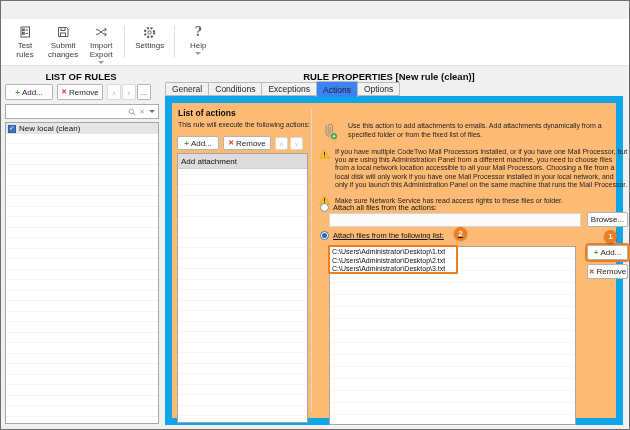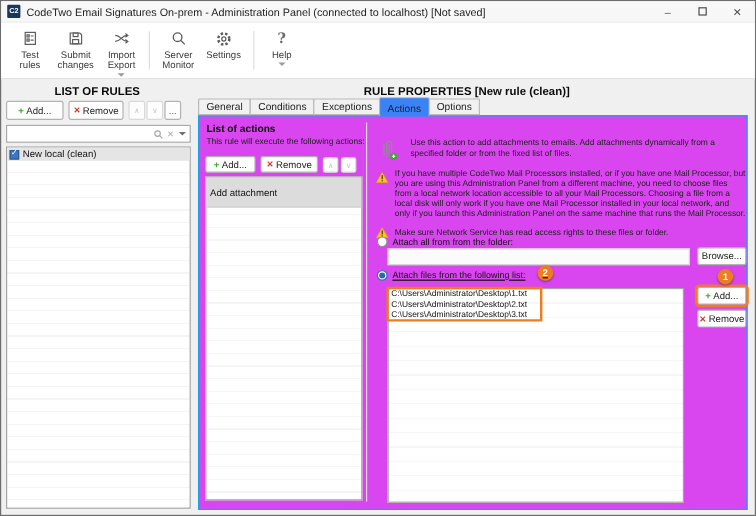--- a/index.html
+++ b/index.html
@@ -50,32 +50,32 @@
     background-image:repeating-linear-gradient(to bottom, #ffffff 0px, #ffffff 9.5px, #f4f4f4 9.5px, #f4f4f4 10.5px); }
   .rule-item { height:11px; display:flex; align-items:center; gap:3px; padding-left:2px; font-size:8px; color:#111; }
   .rule-item.selected { background:#e5e5e5; }
   .checkbox { width:8px; height:8px; background:#3b76c3; border:1px solid #2d5d9b; color:#fff; font-size:6.5px; line-height:6.5px; display:flex; align-items:center; justify-content:center; flex:0 0 auto; }
 
   
   .tabstrip { position:absolute; left:164px; top:80px; height:15px; display:flex; align-items:flex-end; z-index:3; }
   .tab { height:14px; padding:0 6px; font-size:8.5px; color:#1e1e1e; background:#f1f1f1; border:1px solid #bababa; display:flex; align-items:center; border-radius:1px 1px 0 0; margin-right:-1px;margin-top:29px; }
   .tab.active { background:#3b82f6; height:16px; margin-bottom:-1px; z-index:5; position:relative; border-bottom:none; }
 
-  .tabpane { position:absolute; left:164px; top:95px; width:458px; height:329px; background:#d946ef; border:1px solid #0ea5e9; }
+  .tabpane { position:absolute; left:164px; top:95px; width:458px; height:329px; background:#fdba74; border:7px solid #0ea5e9; }
 
   
   .al-title { position:absolute; left:6px; top:5px; font-size:8.5px; font-weight:bold; color:#0a0a0a; }
   .al-desc { position:absolute; left:6px; top:18px; font-size:7px; color:#222; }
   .al-add { position:absolute; left:5px; top:33px; width:42px; height:14px; }
   .al-remove { position:absolute; left:51px; top:33px; width:48px; height:14px; }
   .al-up { position:absolute; left:103px; top:34px; width:13px; height:13px; }
   .al-down { position:absolute; left:118px; top:34px; width:13px; height:13px; }
   .actions-list { position:absolute; left:5px; top:50px; width:131px; height:270px; background:#fff; border:1px solid #a5a5a5;
     background-image:repeating-linear-gradient(to bottom, #ffffff 0px, #ffffff 9.5px, #f5f5f5 9.5px, #f5f5f5 10.5px); }
-  .action-item { height:25px; font-size:8px; display:flex; align-items:center; padding-left:3px; color:#111; }
+  .action-item { height:15px; font-size:8px; display:flex; align-items:center; padding-left:3px; color:#111; }
   .action-item.selected { background:#dcdcdc; border-bottom:1px solid #cfcfcf; }
   .v-divider { position:absolute; left:139px; top:5px; bottom:6px; width:1px; background:#d8d8d8; }
 
   
   :root { --orange:#ED7D1F; }
   .def-title { position:absolute; left:146px; top:5px; font-size:8.5px; font-weight:bold; color:#0a0a0a; }
   .paperclip { position:absolute; left:149px; top:19px; }
   .def-intro { position:absolute; left:176px; top:18px; width:278px; font-size:7px; line-height:9px; color:#222; }
   .warn-icon1 { position:absolute; left:147px; top:46px; }
   .warn-text1 { position:absolute; left:163px; top:45px; width:293px; font-size:7px; line-height:8.2px; color:#222; }
@@ -98,31 +98,20 @@
   .badge { width:13px; height:13px; border-radius:50%; background:var(--orange); color:#fff; font-size:8px; font-weight:bold; display:flex; align-items:center; justify-content:center; box-shadow:0 1px 2px rgba(0,0,0,.35); }
   .badge-1 { position:absolute; left:432px; top:127px; z-index:6; }
   .badge-2 { margin-left:6px; margin-top:-4px; flex:0 0 auto; }
   svg { display:block; }
 </style>
 </head>
 <body>
 
 <div class="window">
 
-  <div class="titlebar">
-    <span class="app-icon">C2</span>
-    <span class="title-text">CodeTwo Email Signatures On-prem - Administration Panel (connected to localhost) [Not saved]</span>
-    <div class="win-controls">
-      <span class="win-btn">–</span>
-      <span class="win-btn">
-          <span class="maximize-box"></span>
-        </span>
-      <span class="win-btn">✕</span>
-    </div>
-  </div>
 
   <div class="toolbar">
     <div class="tool-btn">
       <span class="tool-icon">
         <svg width="14" height="14" viewBox="0 0 14 14" fill="none" stroke="#5d5d5d" stroke-width="1">
           <rect x="3" y="2" width="8.5" height="10"></rect>
             <rect x="4.5" y="4" width="1.8" height="1.8"></rect>
             <line x1="7.5" y1="5" x2="10" y2="5"></line>
             <rect x="4.5" y="7.5" width="1.8" height="1.8"></rect>
             <line x1="7.5" y1="8.5" x2="10" y2="8.5"></line>
@@ -151,30 +140,20 @@
             <path d="M10.5 8 L12.5 9.5 L10.5 11"></path>
         </svg>
       </span>
       <span class="tool-label">Import
 Export</span>
       <span class="tool-caret"></span>
     </div>
     <div class="tool-sep"></div>
     <div class="tool-btn">
       <span class="tool-icon">
-        <svg width="14" height="14" viewBox="0 0 14 14" fill="none" stroke="#5d5d5d" stroke-width="1.1">
-          <circle cx="6" cy="6" r="3.6"></circle>
-            <line x1="8.7" y1="8.7" x2="12" y2="12"></line>
-        </svg>
-      </span>
-      <span class="tool-label">Server
-Monitor</span>
-    </div>
-    <div class="tool-btn">
-      <span class="tool-icon">
         <svg width="15" height="15" viewBox="0 0 15 15" fill="none" stroke="#5d5d5d">
           <circle cx="7.5" cy="7.5" r="4.6" stroke-width="2.1" stroke-dasharray="2 1.7"></circle>
             <circle cx="7.5" cy="7.5" r="1.7" stroke-width="1"></circle>
         </svg>
       </span>
       <span class="tool-label">Settings</span>
     </div>
     <div class="tool-sep"></div>
     <div class="tool-btn">
       <span class="tool-icon">
@@ -270,21 +249,21 @@
       <svg width="11" height="10" viewBox="0 0 11 10">
           <path d="M5.5 0.6 L10.4 9.2 H0.6 Z" fill="#FCC12B" stroke="#E09A12" stroke-width="0.6"></path>
           <rect x="5" y="3" width="1" height="3.4" fill="#4a3200"></rect>
           <rect x="5" y="7.2" width="1" height="1" fill="#4a3200"></rect>
         </svg>
     </span>
     <div class="warn-text2">Make sure Network Service has read access rights to these files or folder.</div>
 
     <div class="radio-row radio-folder-row">
       <span class="radio"></span>
-      <span>Attach all from from the folder:</span>
+      <span>Attach all files from the actions:</span>
     </div>
     <input class="folder-input" disabled="" value="" style="">
     <span class="btn browse-btn">Browse...</span>
 
     <div class="radio-row radio-list-row">
       <span class="radio checked">
           <span class="radio-dot"></span>
         </span>
       <span>Attach files from the following list:</span>
       <span class="badge badge-2">2</span>

